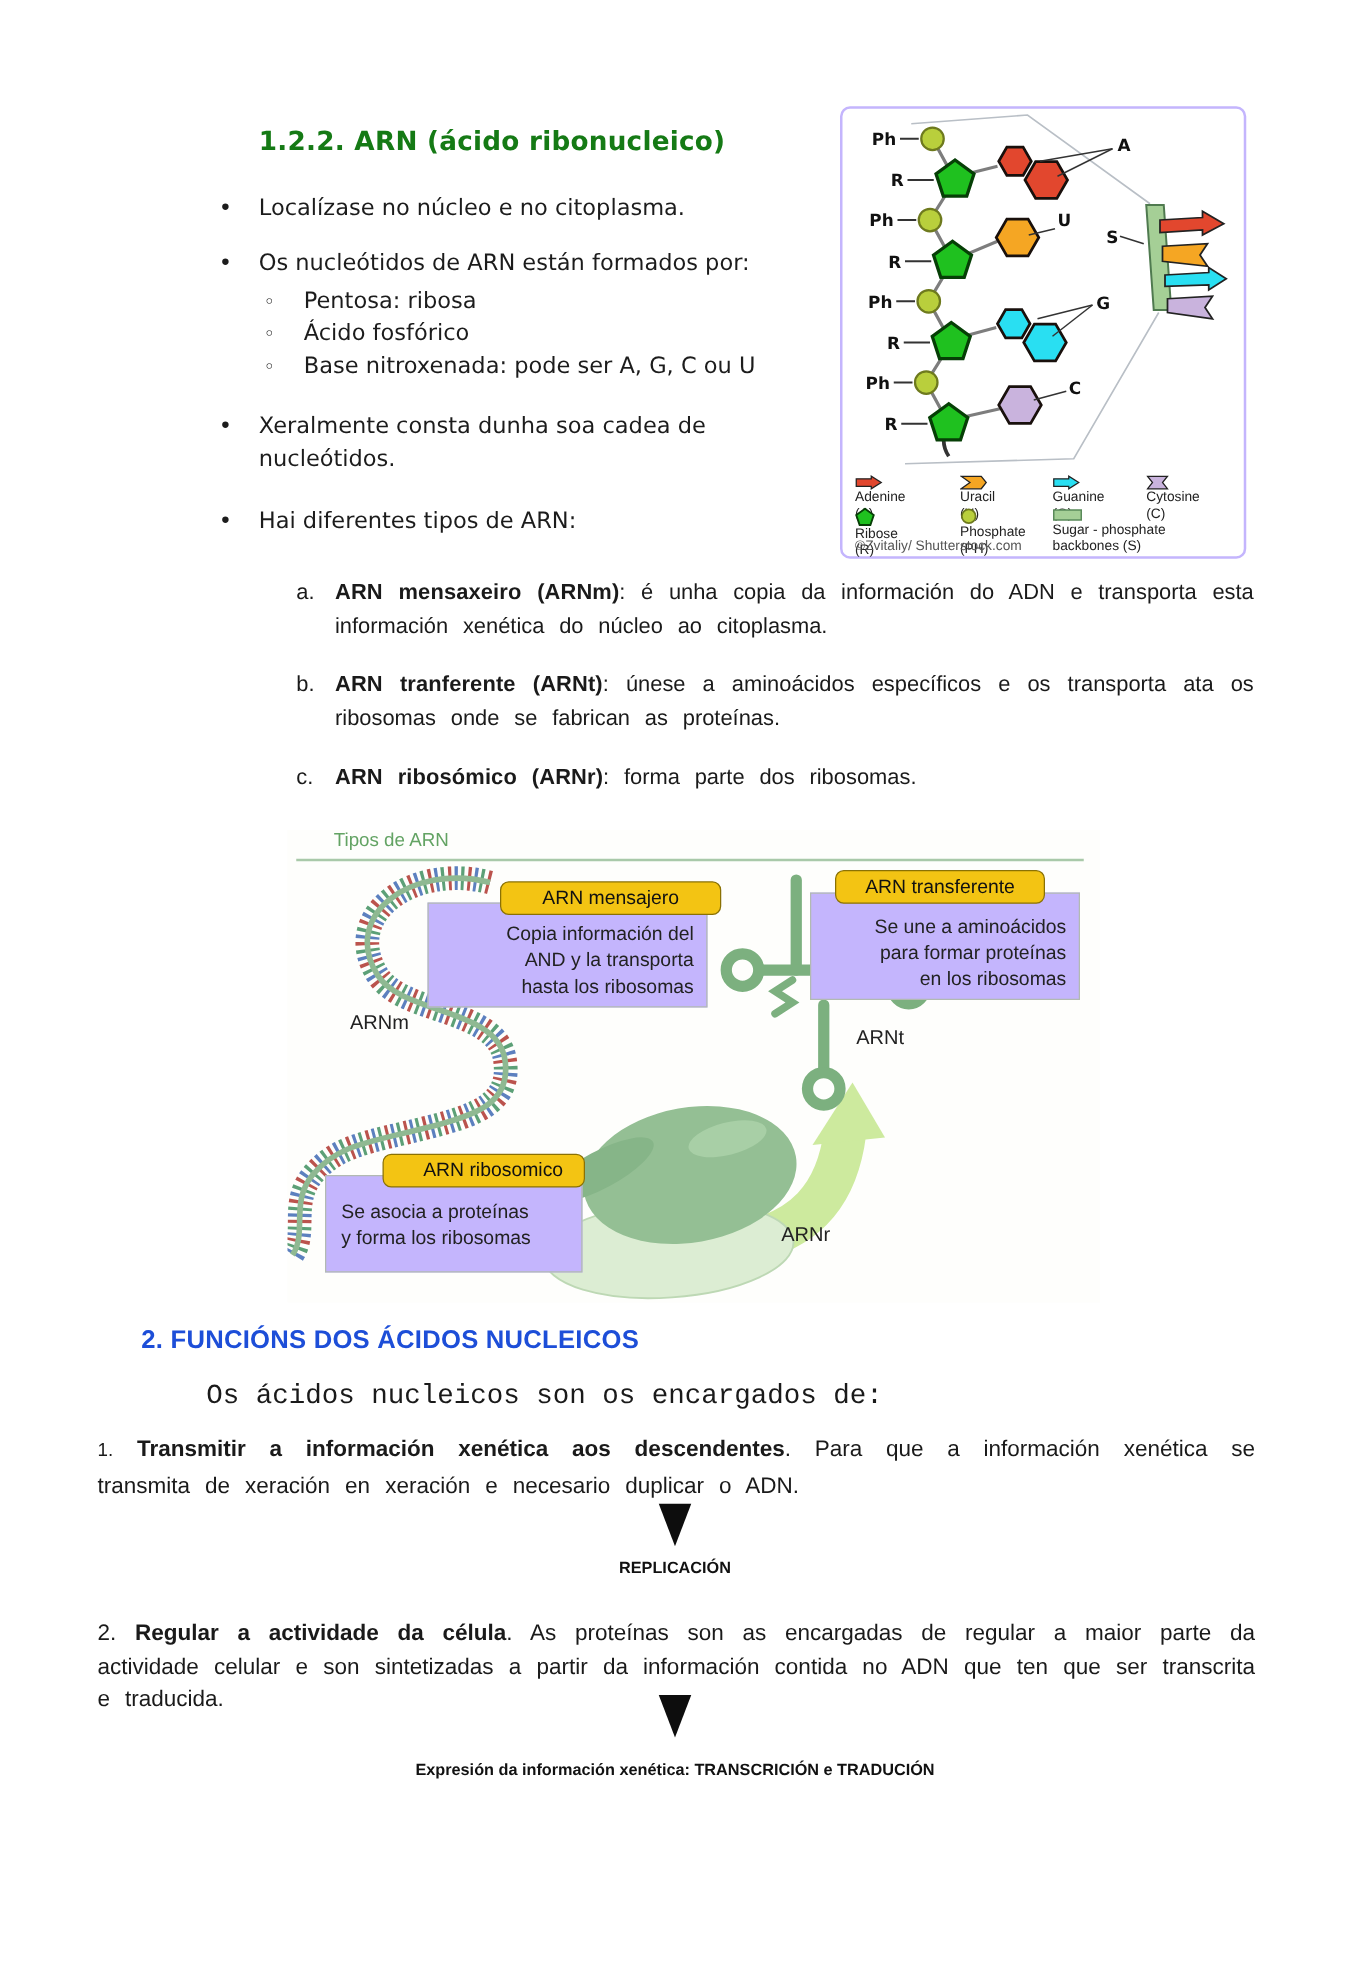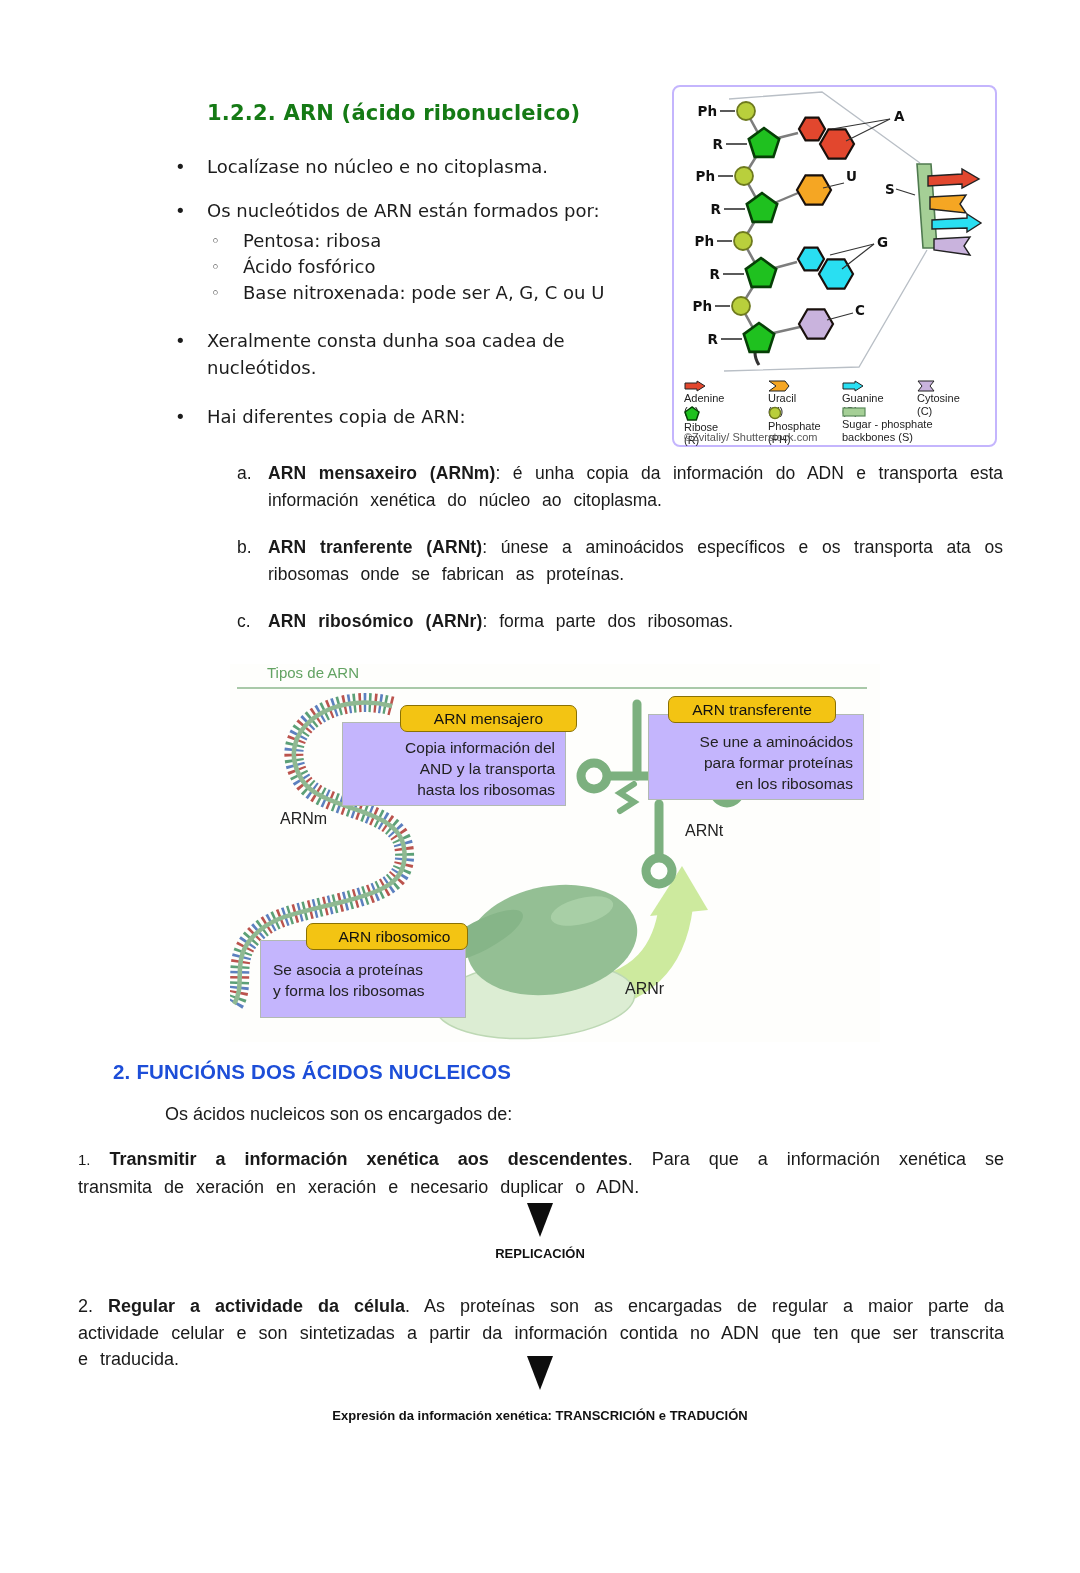--- a/index.html
+++ b/index.html
@@ -62,21 +62,21 @@
     position:absolute; background:#c4b5fd; border:1px solid #b2bab2;
     font-size:15.5px; line-height:21px; color:#222;
   }
   .wbox.right { text-align:right; }
   .tag { position:absolute; font-size:16px; color:#222; }
   
   .h-red {
     position:absolute; left:113px; top:1060px; font-weight:bold; font-size:20.5px;
     color:#1d4ed8; letter-spacing:0.2px;
   }
-  .intro { position:absolute; left:165px; top:1104px; font-size:18px; }
+  .intro { position:absolute; left:165px; top:1104px; font-size:22px;font-family:Liberation Mono, monospace; }
   .jpara {
     position:absolute; left:78px; width:926px; font-size:18px; line-height:26.5px;
     text-align:justify; word-spacing:7px;
   }
   .jpara .num { word-spacing:0; }
   .num-small { font-size:15px; }
   .item1 { top:1146px; }
   .item2 { top:1293px; }
   .tri {
     position:absolute; width:0; height:0;
@@ -119,21 +119,21 @@
     <div class="sub-row mb21">
       <span class="mark">◦</span>
       <span>Base nitroxenada: pode ser A, G, C ou U</span>
     </div>
     <div class="b-row b-narrow mb22">
       <span class="mark">•</span>
       <span>Xeralmente consta dunha soa cadea de nucleótidos.</span>
     </div>
     <div class="b-row">
       <span class="mark">•</span>
-      <span>Hai diferentes copia de ARN:</span>
+      <span>Hai diferentes tipos de ARN:</span>
     </div>
   </div>
 
   <div class="rna-fig">
     <svg width="325" height="290" viewBox="0 0 325 290">
 
       <polyline points="55,12 148,5 246,76" fill="none" stroke="#b9bfc6" stroke-width="1.3"></polyline>
       <polyline points="253,163 185,280 50,284" fill="none" stroke="#b9bfc6" stroke-width="1.3"></polyline>
 
       <polyline points="72,24 90,57 70,89 88,122 69,154 87,187 67,219 85,252" fill="none" stroke="#7d7d7d" stroke-width="2.6"></polyline>

